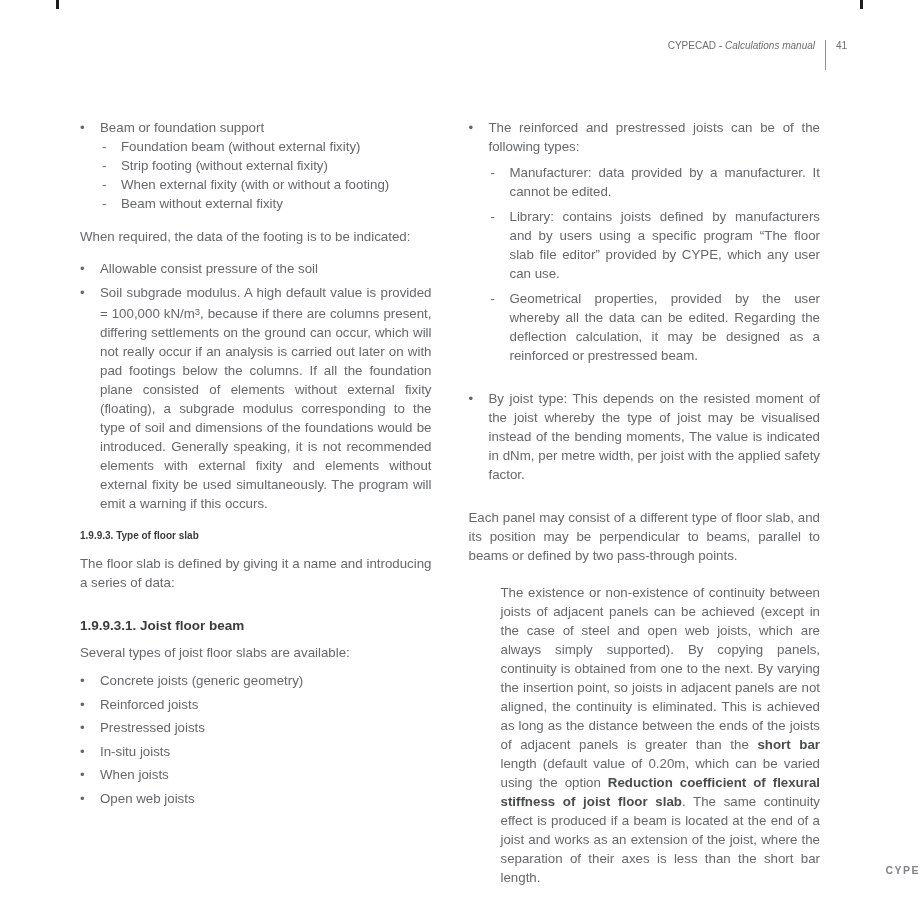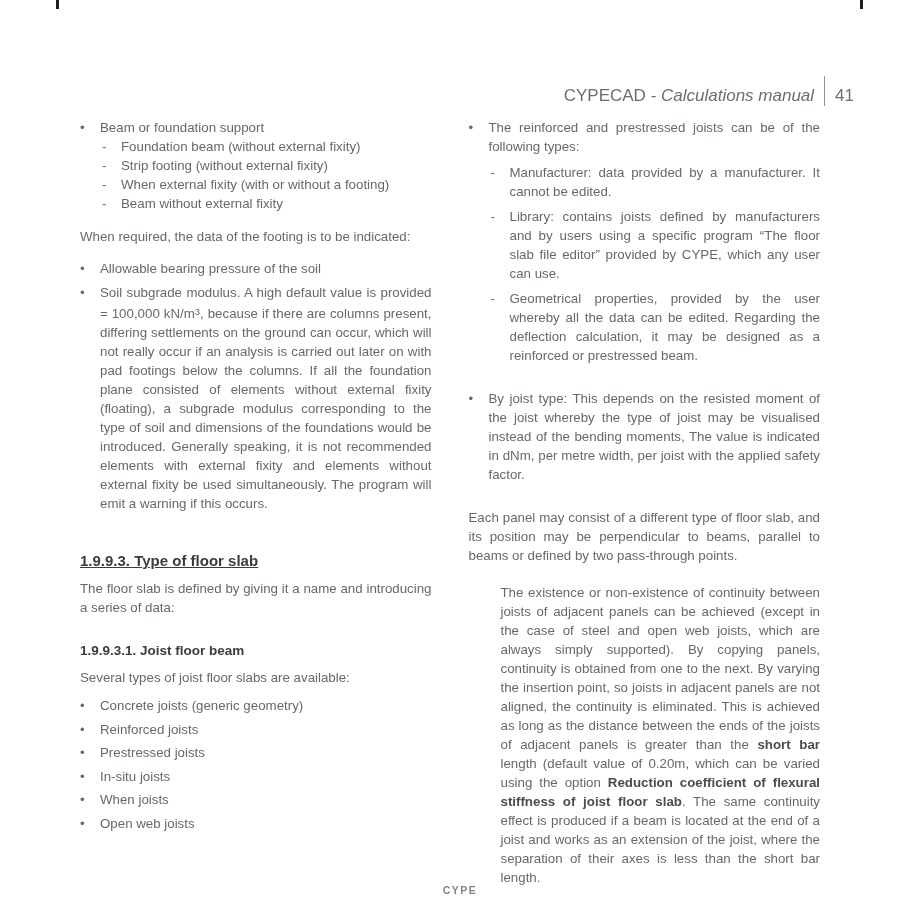--- a/index.html
+++ b/index.html
@@ -13,22 +13,22 @@
   .page { position:absolute; inset:0; background:#fff; }
 
   
   .crop-mark { position:absolute; top:0; width:3px; height:9px; background:#1d1d1f; }
   .crop-left  { left:56px; }
   .crop-right { left:860px; }
 
   
   .header {
     position:absolute; top:40px; right:66px;
-    display:flex; align-items:flex-end;
-    font-size:17px; color:#6b6d70;margin-top:36px;
+    display:flex; align-items:flex-start;
+    font-size:10px; color:#6b6d70;
   }
   .header-title { white-space:pre; }
   .header-title .it { font-style:italic; }
   .header-rule { width:1px; height:30px; background:#909295; margin:0 10px; }
   .page-number { min-width:18px; text-align:left; color:#6b6d70; }
 
   
   .columns {
     position:absolute; top:118px; left:80px; width:740px;
     display:flex; gap:37px;
@@ -49,42 +49,41 @@
   .mt-xs { margin-top:5px; }
   .mt-s  { margin-top:13px; }
   .mt-m  { margin-top:14px; }
   .mt-sub { margin-top:6px; }
   .mt-sub1 { margin-top:7px; }
   .mt-b2 { margin-top:24px; }
   .mt-p1 { margin-top:24px; }
   .mt-p2 { margin-top:18px;margin-left:32px; }
 
   h2.sec {
-    margin-top:37px;
-    font-size:15px; font-weight:bold; color:#3b3c3e;
+    margin-top:12px;
+    font-size:10px; font-weight:bold; color:#3b3c3e;
     line-height:21px;
-    text-decoration:underline;
   }
   h3.subsec {
     margin-top:24px; margin-bottom:0;
     font-size:13.5px; font-weight:bold; color:#3b3c3e;
     line-height:19px;
   }
   .after-head { margin-top:8px; }
 
   .type-list { margin-top:9px; }
   .type-list .bullet-item { margin-bottom:4.5px; }
 
   .bold { font-weight:bold; color:#4a4c4e; }
   .sup { font-size:9.5px; vertical-align:3px; }
 
   
   .footer {
-    position:absolute; left:0; right:0; bottom:22px;
-    text-align:center;
+    position:absolute; left:0; right:0; bottom:42px;
+    text-align:right;
   }
   .footer .brand {
     font-size:10.5px; font-weight:bold; letter-spacing:1.5px;
     color:#828487;
   }
 </style>
 </head>
 <body>
 
 <div class="page">
@@ -120,21 +119,21 @@
       </div>
       <div class="sub-item">
         <span class="mk">-</span>
         <span class="txt">Beam without external fixity</span>
       </div>
 
       <p class="para mt-m">When required, the data of the footing is to be indicated:</p>
 
       <div class="bullet-item mt-s">
         <span class="mk">•</span>
-        <span class="txt">Allowable bearing pressure of the soil</span>
+        <span class="txt">Allowable consist pressure of the soil</span>
       </div>
 
       <div class="bullet-item mt-xs">
         <span class="mk">•</span>
         <span class="txt"><span>Soil subgrade modulus. A high default value is provided = 100,000 kN/m</span><span class="sup">3</span><span>, because if there are columns present, differing settlements on the ground can occur, which will not really occur if an analysis is carried out later on with pad footings below the columns. If all the foundation plane consisted of elements without external fixity (floating), a subgrade modulus corresponding to the type of soil and dimensions of the foundations would be introduced. Generally speaking, it is not recommended elements with external fixity and elements without external fixity be used simultaneously. The program will emit a warning if this occurs.</span></span>
       </div>
 
       <h2 class="sec">1.9.9.3. Type of floor slab</h2>
 
       <p class="para after-head">The floor slab is defined by giving it a name and introducing a series of data:</p>

